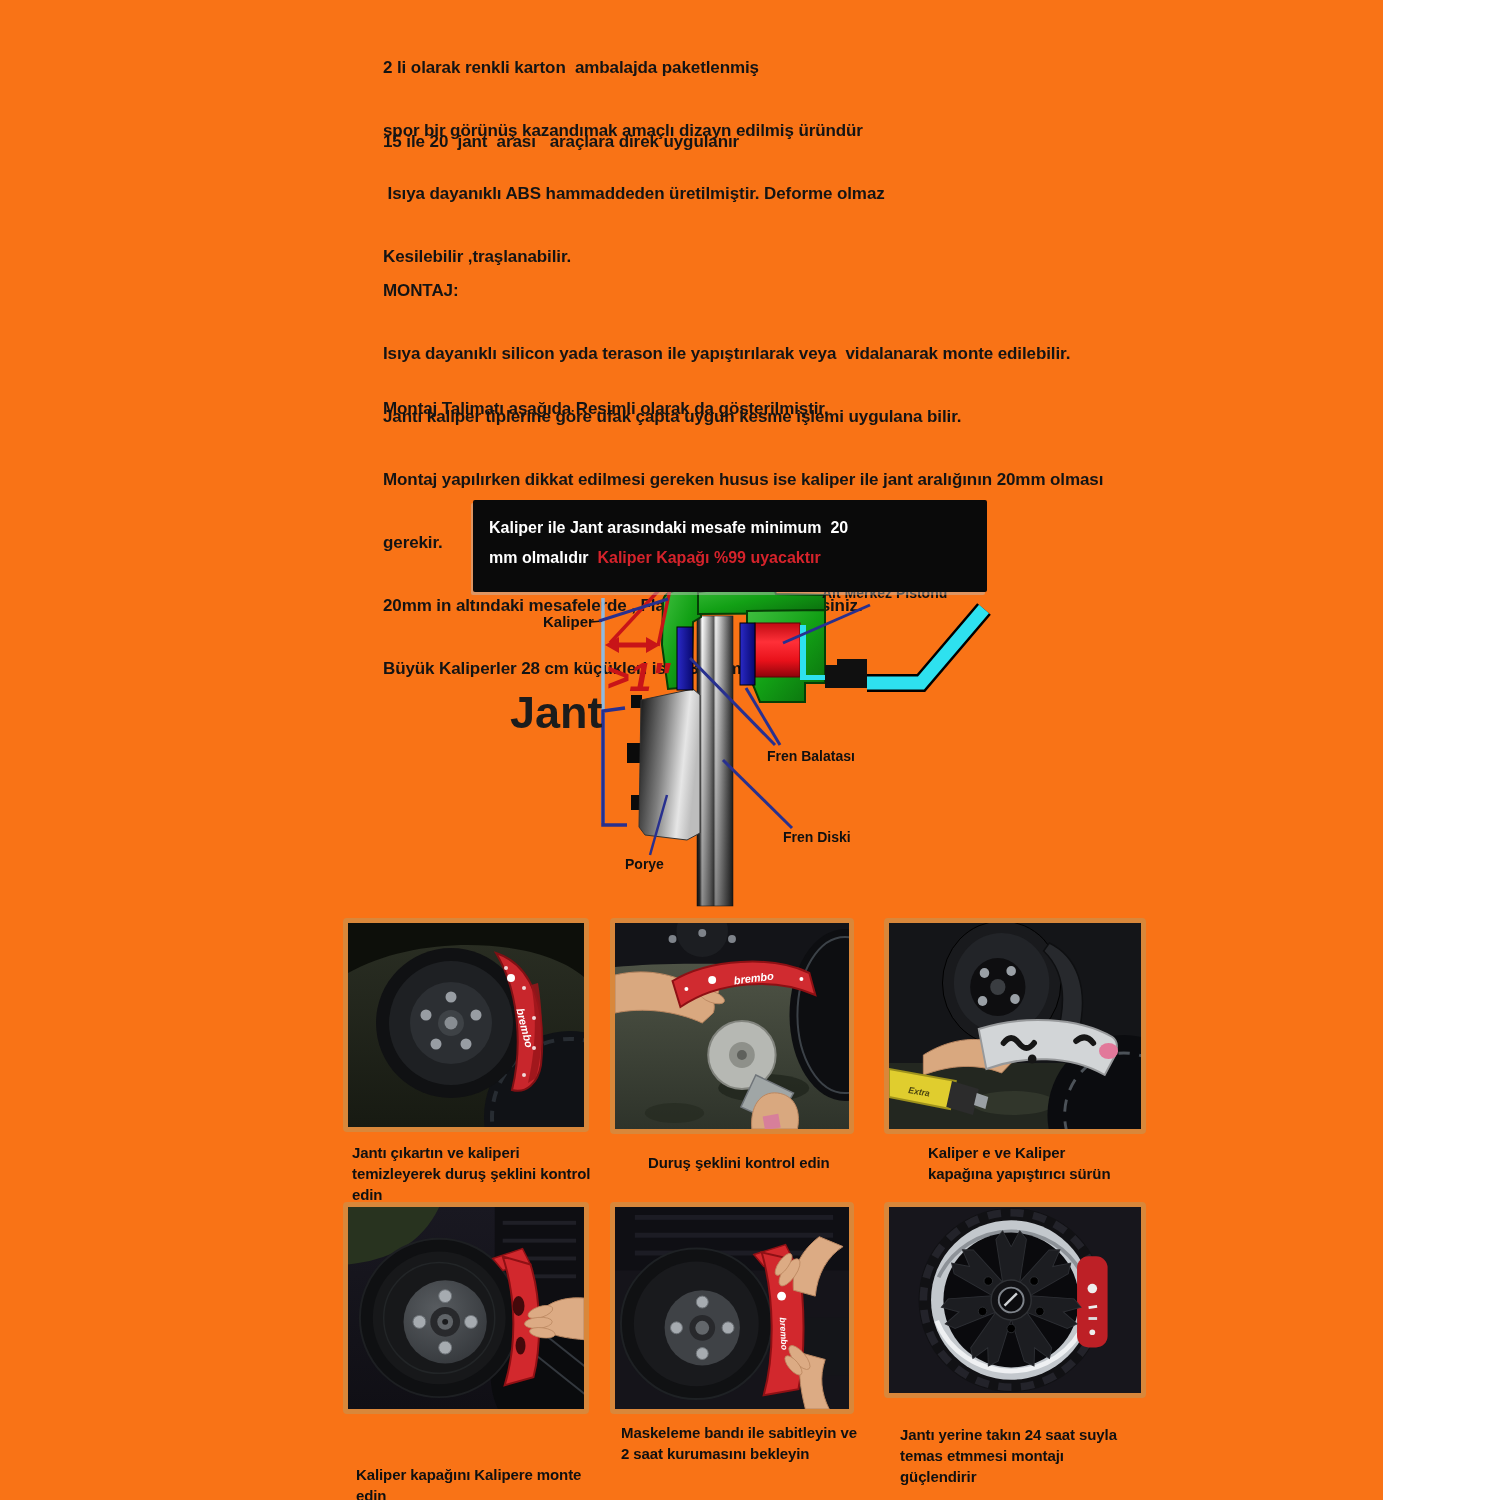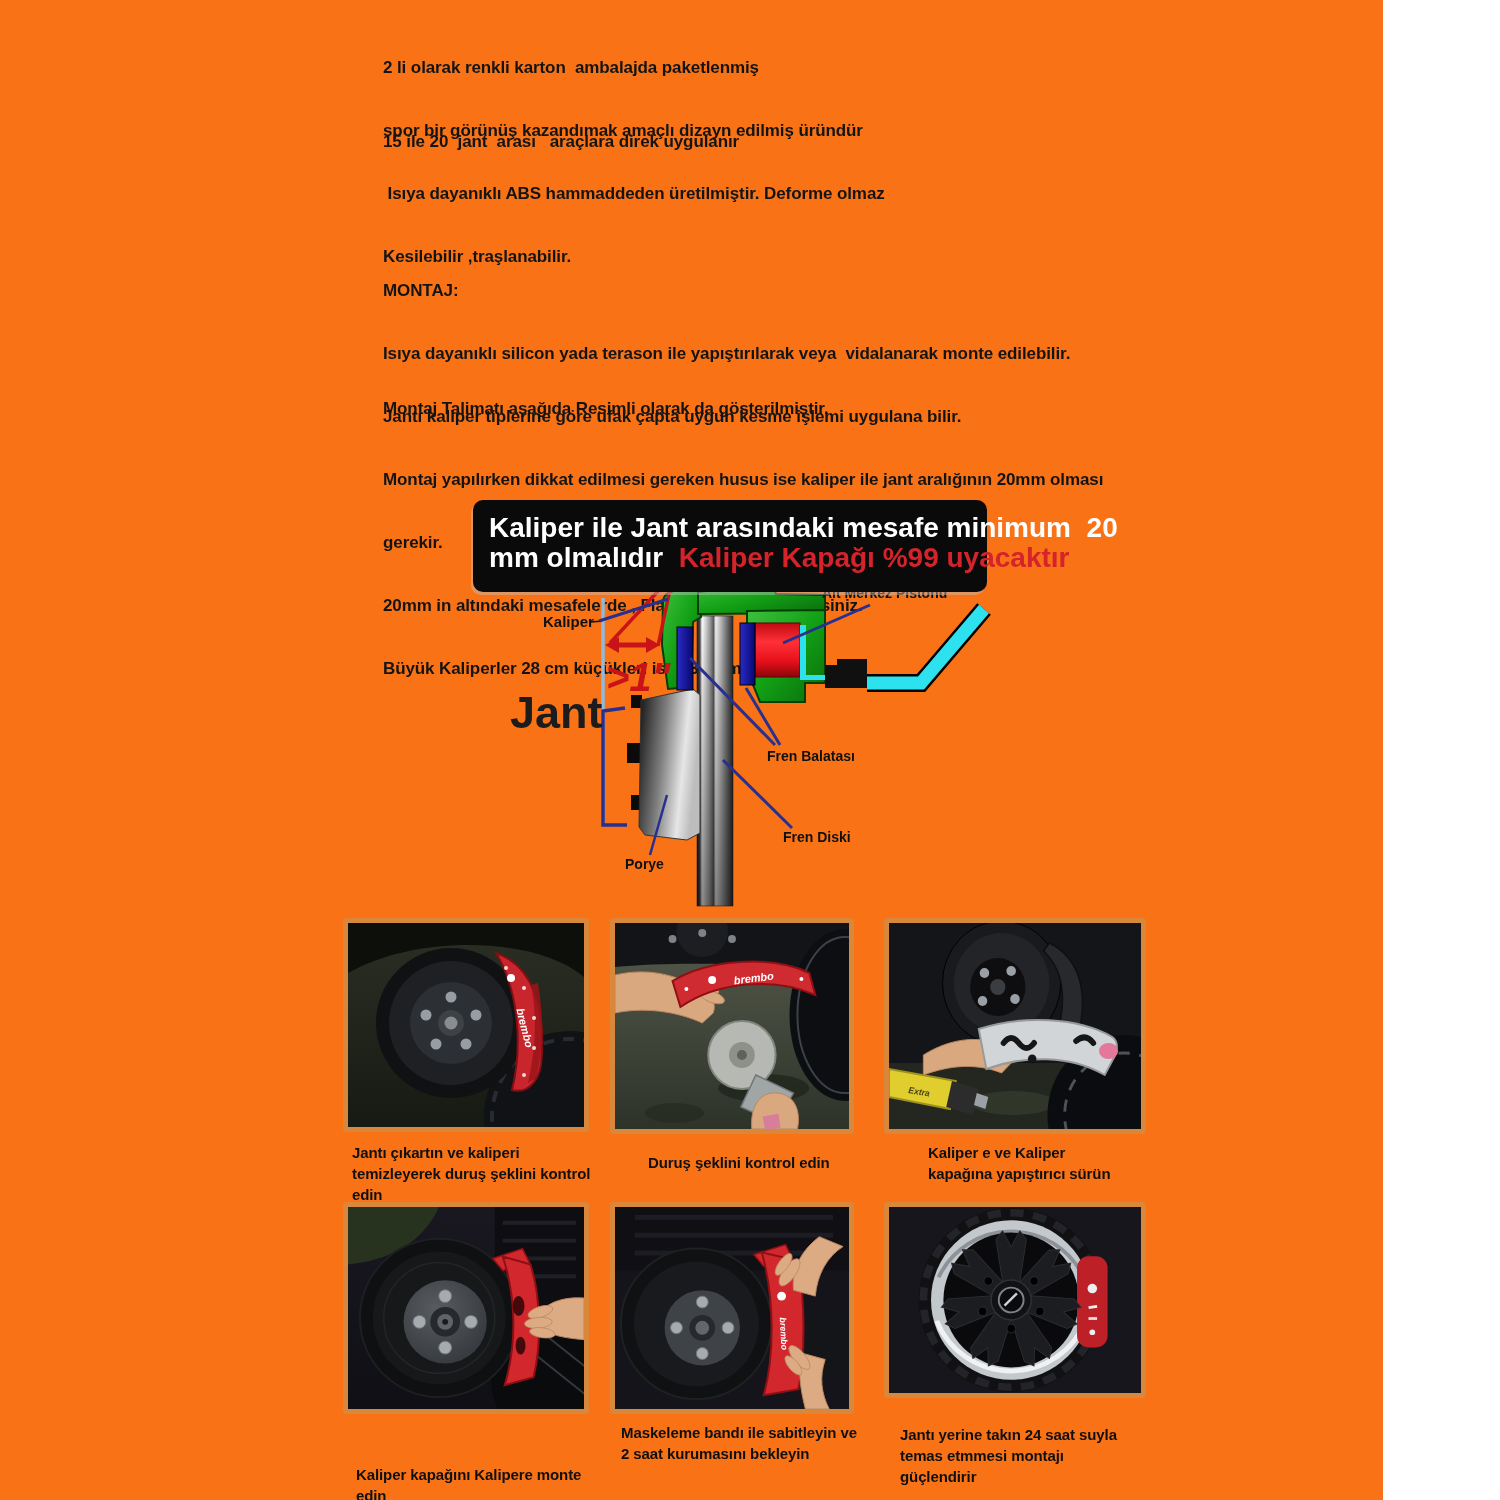--- a/index.html
+++ b/index.html
@@ -2,22 +2,22 @@
 <html><head>
 <meta charset="utf-8">
 <style>
   html,body { margin:0; padding:0; background:#ffffff; }
   .page { position:relative; width:1383px; height:1500px; background:#f97316;
           font-family:"Liberation Sans",sans-serif; overflow:hidden;text-decoration:underline; }
   .blocktext { position:absolute; font-weight:bold; font-size:17px; line-height:21px;
                color:#141414; letter-spacing:-0.1px; white-space:pre; }
   .banner { position:absolute; left:473px; top:500px; width:514px; height:92px;
             background:#0a0a0a; z-index:3; color:#ffffff; font-weight:bold;
-            font-size:28px; line-height:30px; padding:13px 0 0 16px; box-sizing:border-box;
-            border-radius:10px; box-shadow:-2px 3px 0 rgba(190,190,190,0.45); }
+            font-size:16px; line-height:30px; padding:13px 0 0 16px; box-sizing:border-box;
+            border-radius:2px; box-shadow:-2px 3px 0 rgba(190,190,190,0.45); }
   .banner div { white-space:pre; }
   .banner .red { color:#d5232b; }
   .diagram-svg { position:absolute; left:465px; top:495px; z-index:2; }
   .diagram-svg text { font-family:"Liberation Sans",sans-serif; font-weight:bold; }
   .photo { position:absolute; box-sizing:border-box; border:5px solid #d9873a;
            border-radius:4px; overflow:hidden; background:#14131a; }
   .photo svg { display:block; width:100%; height:100%; }
   .photo text { font-family:"Liberation Sans",sans-serif; font-weight:bold; }
   .caption { position:absolute; font-weight:bold; font-size:15px; line-height:21px;
              color:#101010; white-space:pre-line; letter-spacing:-0.1px; }

